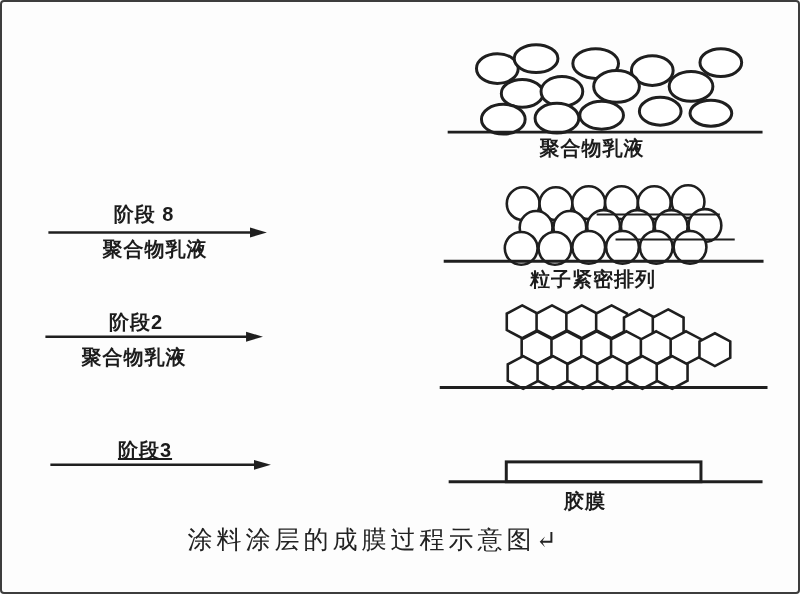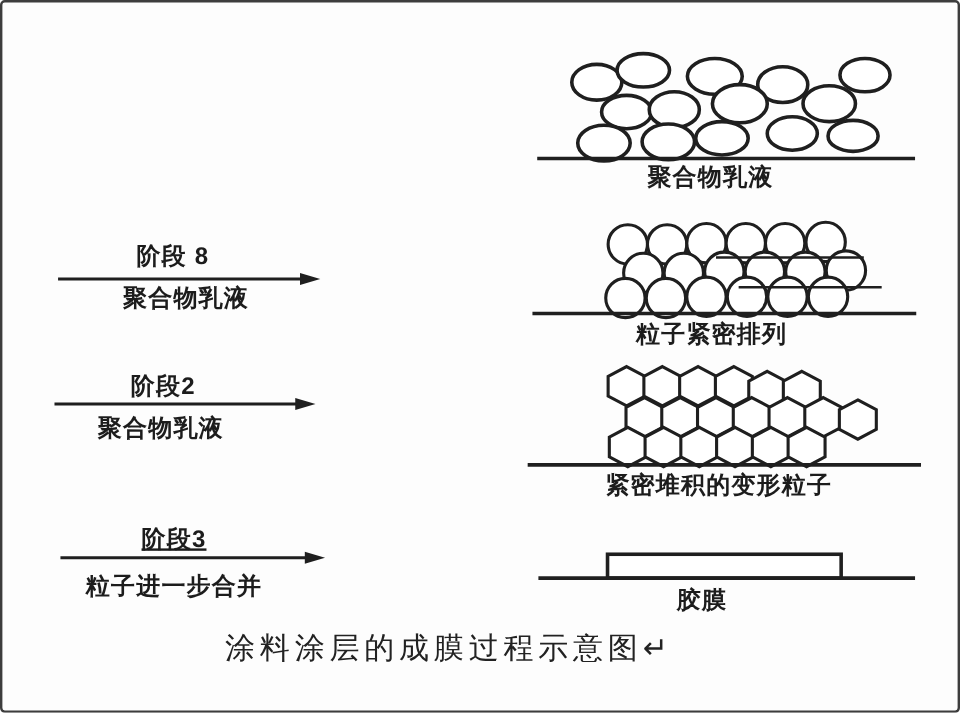--- a/index.html
+++ b/index.html
@@ -103,27 +103,25 @@
       <line x1="46" y1="232" x2="254" y2="232" stroke="#1f1f1f" stroke-width="2.5"></line>
       <polygon points="266,232 249,227 249,237" fill="#1f1f1f"></polygon>
       <line x1="43" y1="337" x2="250" y2="337" stroke="#1f1f1f" stroke-width="2.5"></line>
       <polygon points="262,337 245,332 245,342" fill="#1f1f1f"></polygon>
       <line x1="48" y1="466" x2="258" y2="466" stroke="#1f1f1f" stroke-width="2.5"></line>
       <polygon points="270,466 253,461 253,471" fill="#1f1f1f"></polygon>
     </svg>
 
   <div class="lbl" style="left:590px;top:135px;">聚合物乳液</div>
   <div class="lbl" style="left:591px;top:266px;">粒子紧密排列</div>
-  <div class="lbl" style="left:597px;top:392px;">紧密堆积的变形粒子</div>
   <div class="lbl" style="left:583px;top:488px;text-align:right;">胶膜</div>
 
   <div class="lbl" style="left:142px;top:201px;">阶段 8</div>
   <div class="lbl" style="left:153px;top:236px;">聚合物乳液</div>
 
   <div class="lbl" style="left:134px;top:309px;">阶段2</div>
   <div class="lbl" style="left:132px;top:344px;">聚合物乳液</div>
 
   <div class="lbl" style="left:143px;top:437px;text-decoration:underline;">阶段3</div>
-  <div class="lbl" style="left:143px;top:476px;">粒子进一步合并</div>
 
-  <div class="caption" style="left:372px;top:521px;font-family:Liberation Serif, serif;">涂料涂层的成膜过程示意图↵</div>
+  <div class="caption" style="left:372px;top:521px;">涂料涂层的成膜过程示意图↵</div>
 
 </div>
 
 </body></html>

